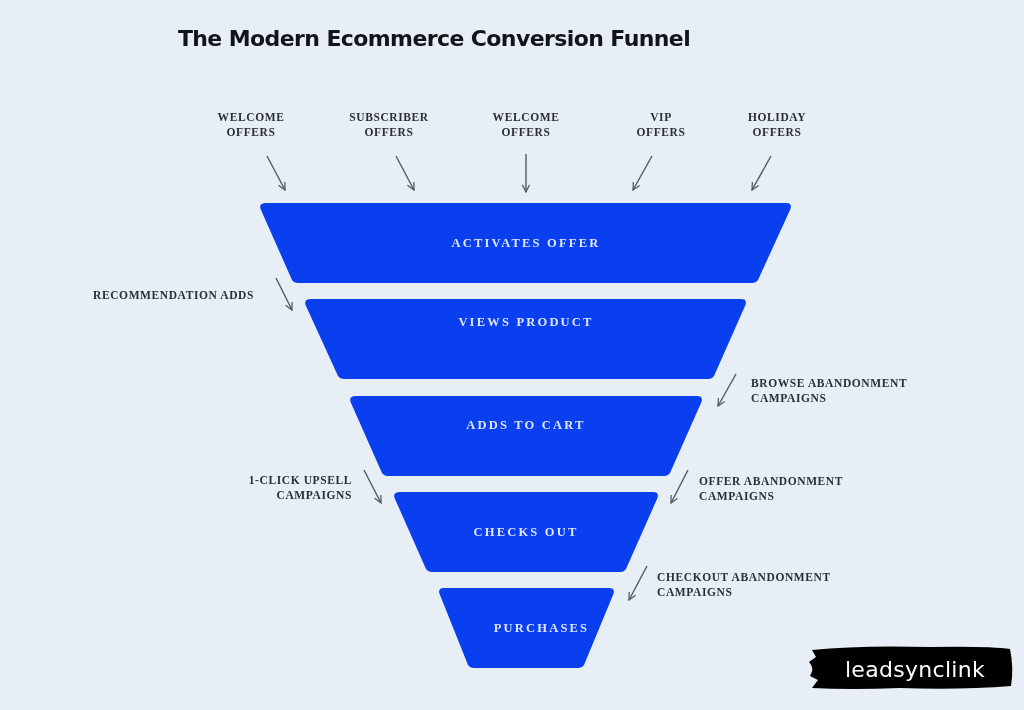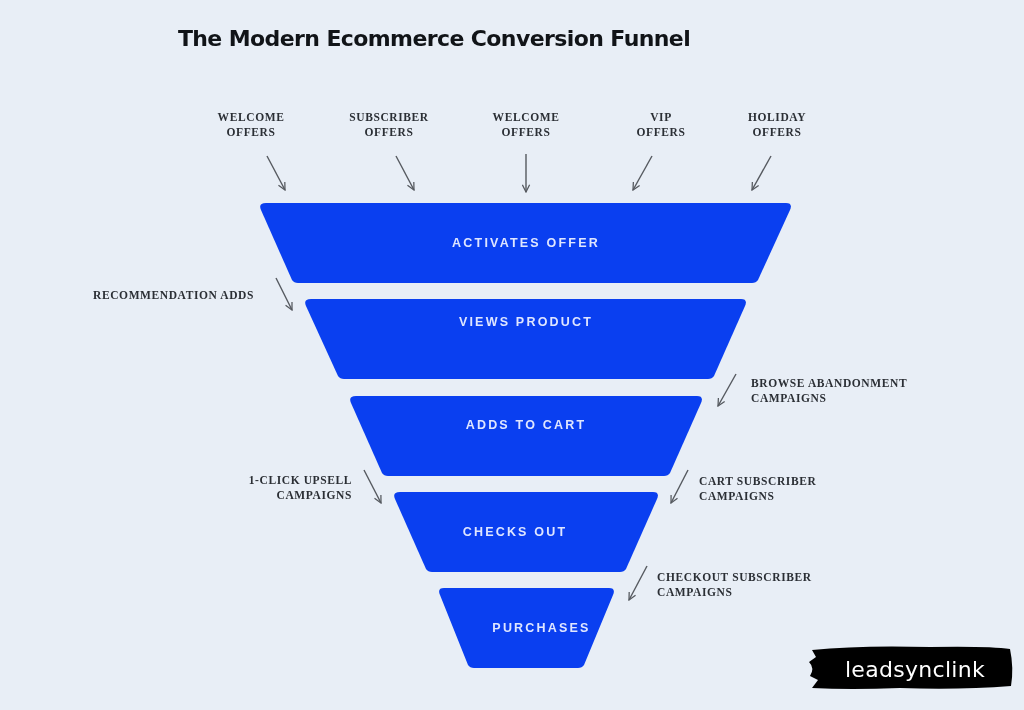--- a/index.html
+++ b/index.html
@@ -23,21 +23,21 @@
       font-weight: bold; font-size: 11.5px; line-height: 15px;
       color: #2b2f35; letter-spacing: 0.6px;
       white-space: nowrap;
     }
     .lbl.center { text-align: center; transform: translateX(-50%); }
     .lbl.right { text-align: right; }
     .lbl span { display: block; font-family: Liberation Serif, serif; }
     svg.diagram { position: absolute; left: 0; top: 0; }
     .stage-text {
       position: absolute; transform: translate(-50%, -50%);
-      font-family: Liberation Sans, sans-serif;
+      font-family: Liberation Serif, serif;
       font-weight: bold; font-size: 12.5px; letter-spacing: 2.2px;
       color: #dfe6ff; white-space: nowrap;
     }
     .brand {
       position: absolute; left: 806px; top: 646px; width: 208px; height: 46px;
     }
     .brand-text {
       position: absolute; left: 5px; top: 0; width: 100%; height: 100%;
       display: flex; align-items: center; justify-content: center;
       color: #ffffff; font-family: "DejaVu Sans", sans-serif;
@@ -104,38 +104,38 @@
   <line x1="364" y1="470" x2="381" y2="503" stroke="#55595f" stroke-width="1.4" marker-end="url(#ah)"></line>
   <line x1="688" y1="470" x2="671" y2="503" stroke="#55595f" stroke-width="1.4" marker-end="url(#ah)"></line>
   <line x1="647" y1="566" x2="629" y2="600" stroke="#55595f" stroke-width="1.4" marker-end="url(#ah)"></line>
 
   <path d="M812,650 Q860,645 930,647 Q990,646 1010,649 Q1014,668 1011,686 Q960,690 900,688 Q850,690 812,688 L818,680 L810,676 Q815,668 809,662 L816,657 Z" fill="#000000"></path>
 </svg>
 
 <div class="stage-text" style="left:526px; top:243px;">ACTIVATES OFFER</div>
 <div class="stage-text" style="left:526px; top:322px;">VIEWS PRODUCT</div>
 <div class="stage-text" style="left:526px; top:425px;">ADDS TO CART</div>
-<div class="stage-text" style="left:515px; top:532px;">CHECKS OUT</div>
+<div class="stage-text" style="left:526px; top:532px;">CHECKS OUT</div>
 <div class="stage-text" style="left:526px; top:628px;padding-left:31px;">PURCHASES</div>
 
 <div class="lbl" style="left:93px; top:288px;">
   <span>RECOMMENDATION ADDS</span>
 </div>
 <div class="lbl" style="left:745px; top:376px;margin-left:6px;">
   <span>BROWSE ABANDONMENT</span>
   <span>CAMPAIGNS</span>
 </div>
 <div class="lbl right" style="right:672px; top:473px;margin-left:17px;">
   <span>1-CLICK UPSELL</span>
   <span>CAMPAIGNS</span>
 </div>
 <div class="lbl" style="left:699px; top:474px;">
-  <span>CART SUBSCRIBER</span>
+  <span>OFFER ABANDONMENT</span>
   <span>CAMPAIGNS</span>
 </div>
 <div class="lbl" style="left:657px; top:570px;">
-  <span>CHECKOUT SUBSCRIBER</span>
+  <span>CHECKOUT ABANDONMENT</span>
   <span>CAMPAIGNS</span>
 </div>
 
 <div class="brand">
   <div class="brand-text">leadsynclink</div>
 </div>
 
 </body></html>

